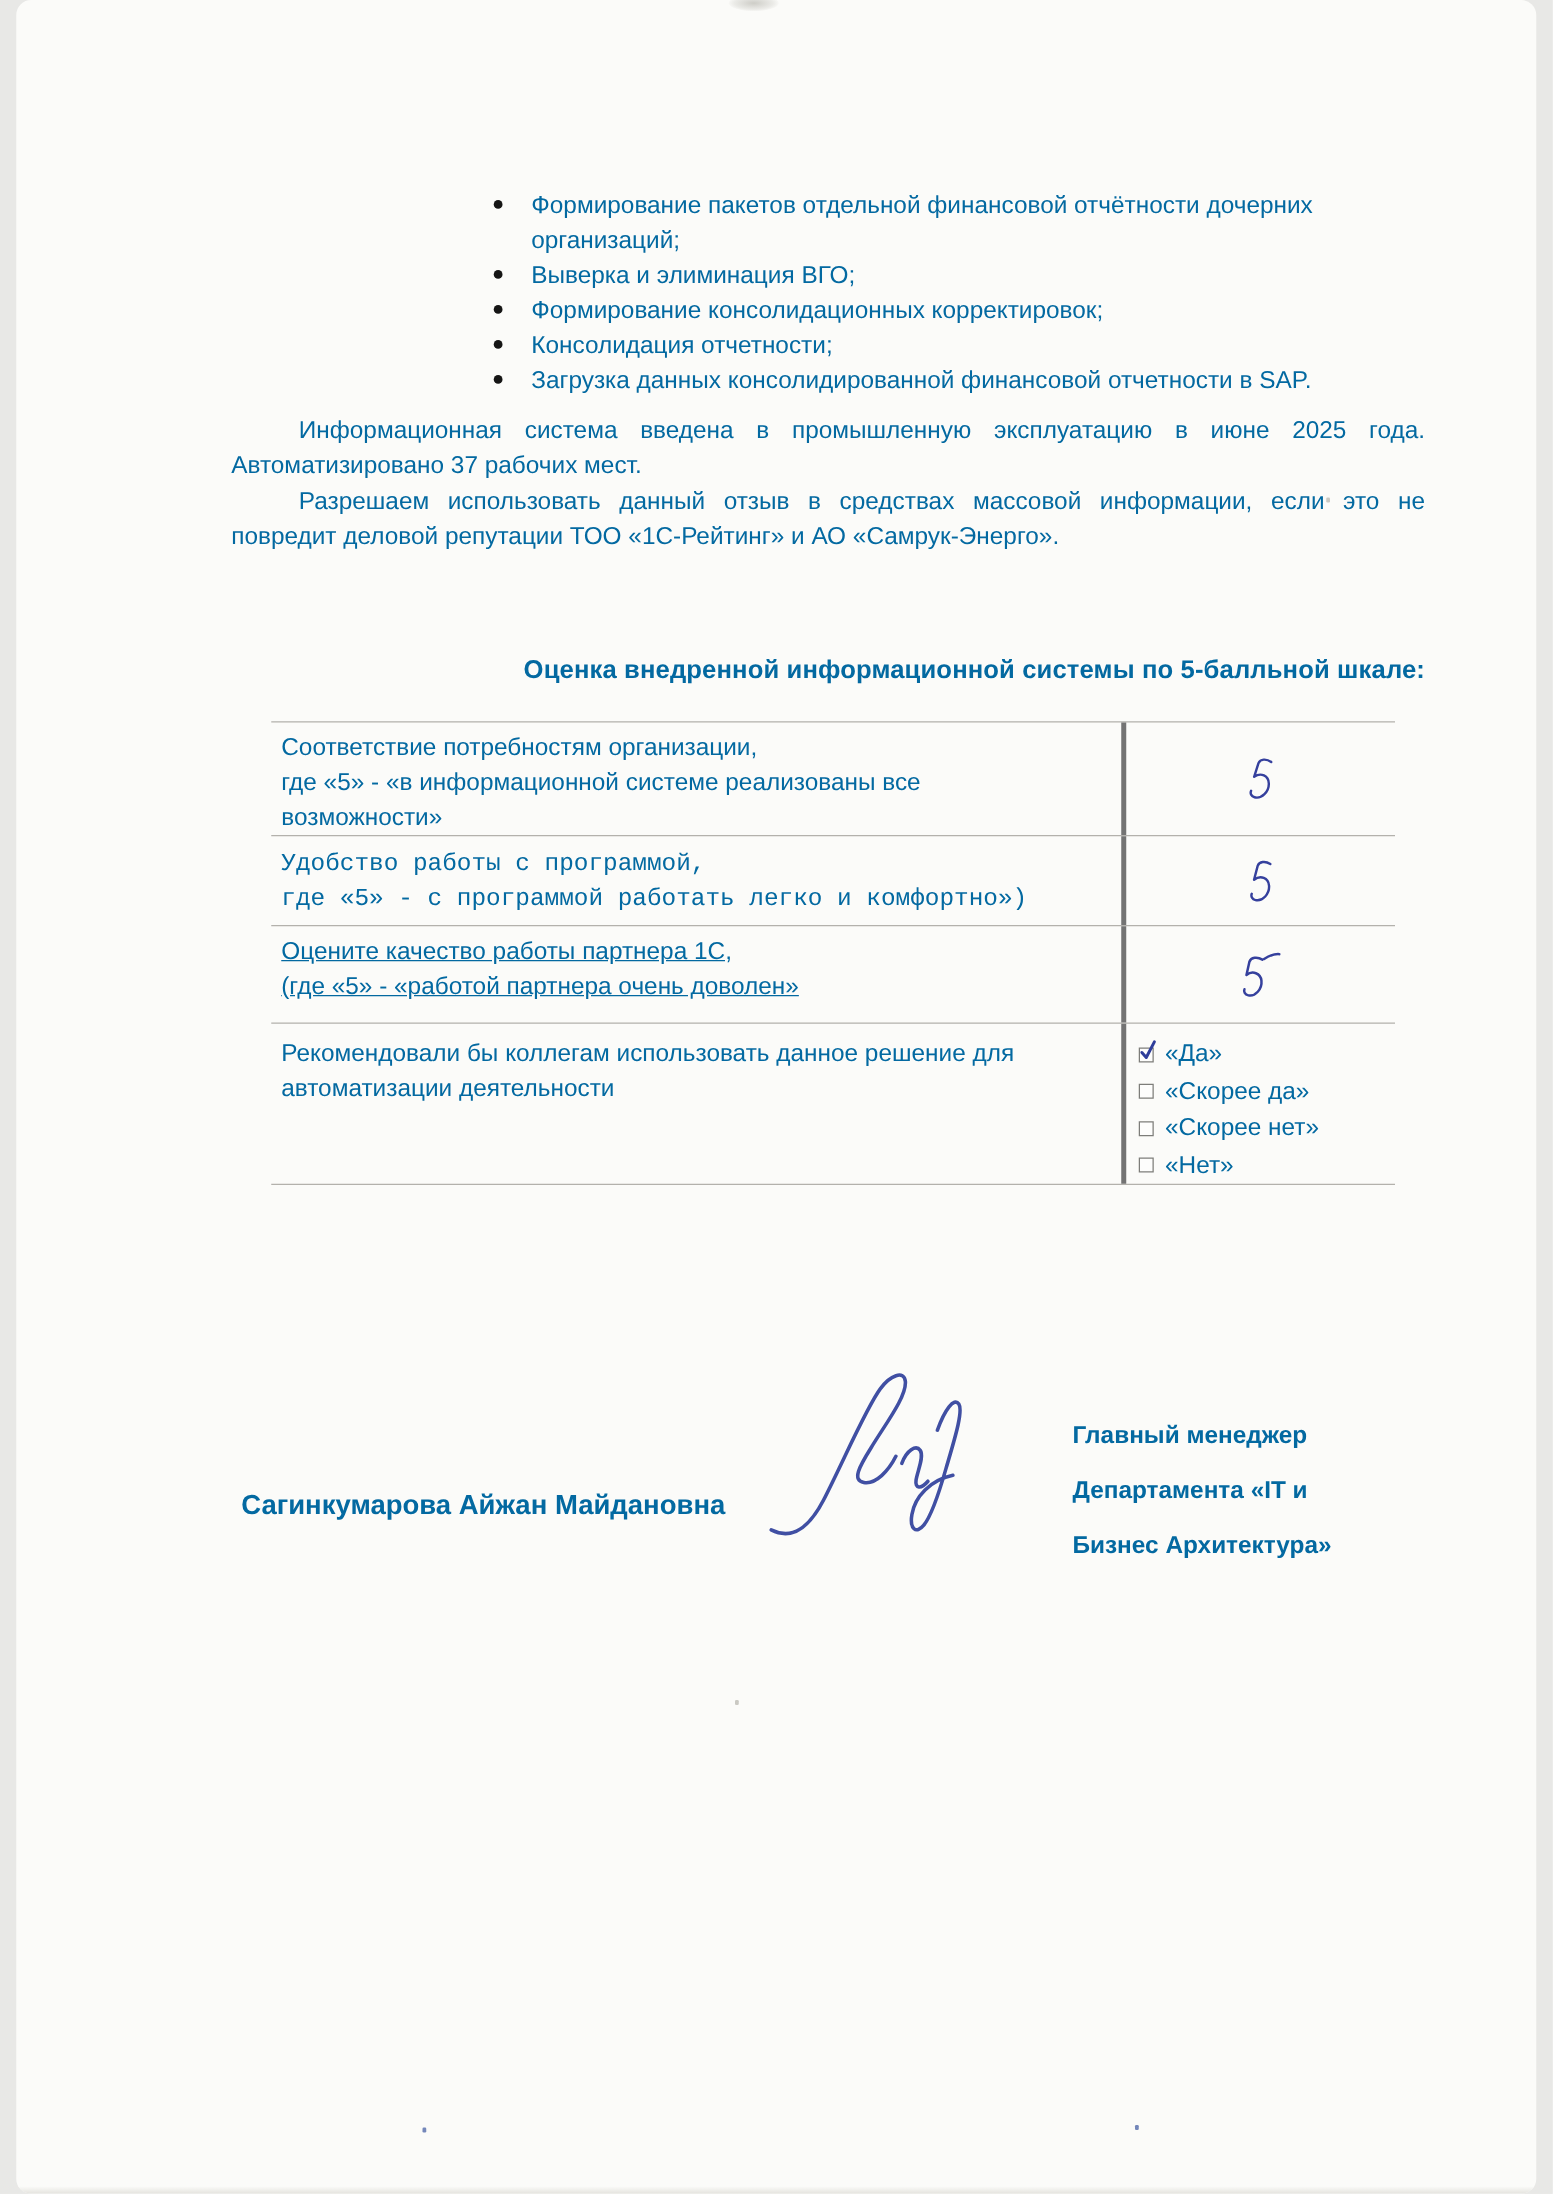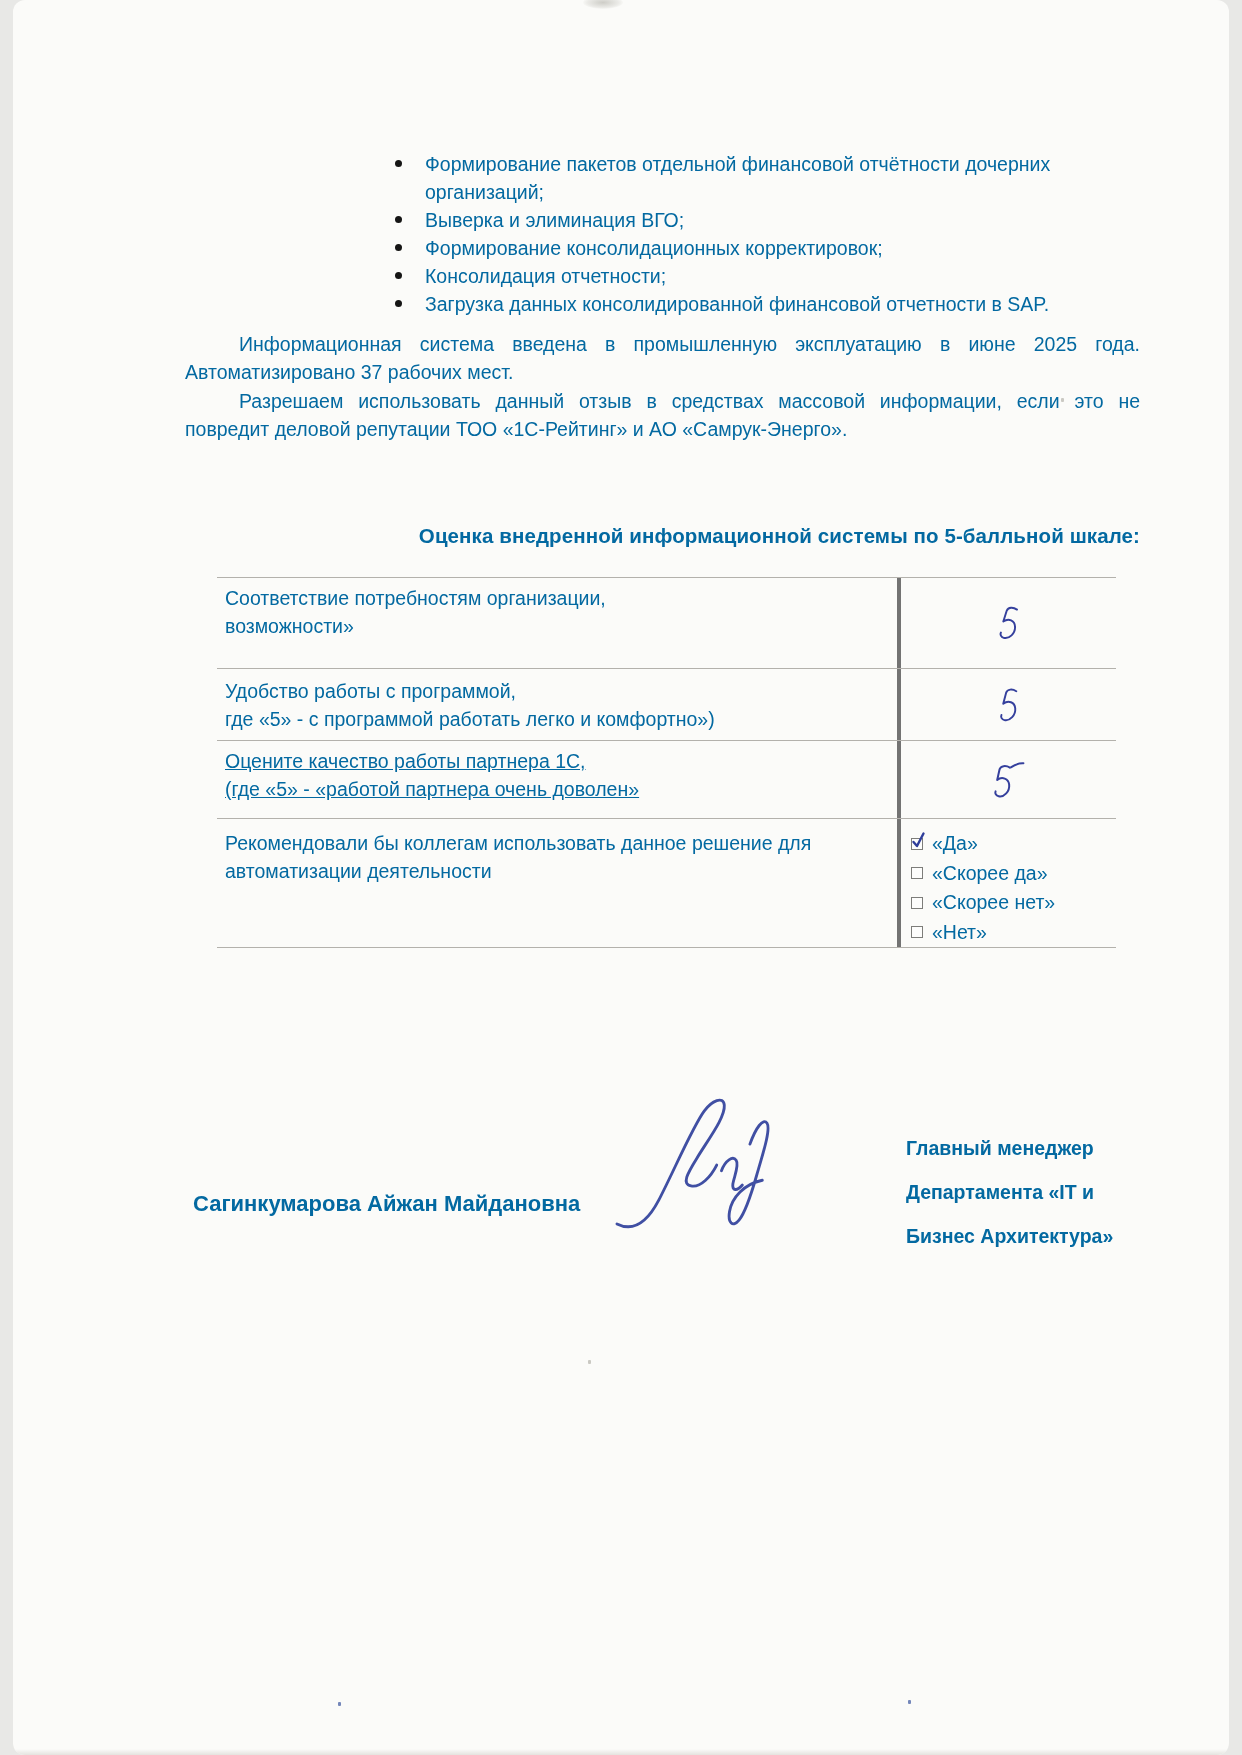--- a/index.html
+++ b/index.html
@@ -32,42 +32,42 @@
   .p-line{line-height:28.3px;}
   .p-line.j{text-align:justify;text-align-last:justify;}
   .p-line.ind{text-indent:54px;}
   
   .heading{position:absolute;left:172px;top:524px;width:955px;
     text-align:right;font-weight:bold;font-size:20.5px;letter-spacing:.1px;}
   
   .rating-table{position:absolute;left:174px;top:577px;width:899px;
     border-top:1px solid #b3b1ac;box-sizing:border-box;font-size:19.5px;margin-left:30px;}
   .t-row{display:flex;border-bottom:1px solid #b3b1ac;box-sizing:border-box;}
-  .t-row.r1{height:91px;} .t-row.r2{height:72px;} .t-row.r3{height:78px;text-decoration:underline;} .t-row.r4{height:129px;}
+  .t-row.r1{height:91px;} .t-row.r2{height:72px;font-family:Liberation Mono, monospace;} .t-row.r3{height:78px;text-decoration:underline;} .t-row.r4{height:129px;}
   .cell-left{width:680px;box-sizing:border-box;padding-left:8px;}
   .cell-left div{line-height:28px;white-space:nowrap;}
   .r1 .cell-left{padding-top:6px;} .r2 .cell-left{padding-top:8px;}
   .r3 .cell-left{padding-top:6px;} .r4 .cell-left{padding-top:10px;}
   .cell-right{flex:1;border-left:4px solid #737373;box-sizing:border-box;position:relative;}
   .rate-center{position:absolute;inset:0;display:flex;align-items:center;justify-content:center;}
   .five{display:block;}
   .five path{fill:none;stroke:#35409d;stroke-width:2.2;stroke-linecap:round;stroke-linejoin:round;}
   
   .opts{padding:10px 0 0 10px;}
   .opt{display:flex;align-items:center;line-height:29.5px;white-space:nowrap;}
   .cbox{flex:none;position:relative;width:12px;height:12px;border:1.4px solid #7d7d7a;
     box-sizing:border-box;margin-right:9px;background:#fdfdfc;}
   .tick{position:absolute;left:-2px;top:-8px;}
   .tick path{fill:none;stroke:#2e3d9a;stroke-width:2.4;stroke-linecap:round;stroke-linejoin:round;}
   
   .sig-name{position:absolute;left:180px;top:1191px;font-weight:bold;font-size:22px;white-space:nowrap;}
   .sig-svg{position:absolute;left:598px;top:1090px;}
   .sig-svg path{fill:none;stroke:#30409b;stroke-width:3;stroke-linecap:round;stroke-linejoin:round;opacity:.92;}
   .sig-title{position:absolute;left:845px;top:1126px;font-weight:bold;font-size:19.5px;line-height:44px;}
-  .sig-title div{white-space:nowrap;margin-left:48px;}
+  .sig-title div{white-space:nowrap;}
 </style>
 </head>
 <body>
 
 <div class="page">
 
   <div class="smudge"></div>
 
   <div class="bullets">
     <div class="b-item">
@@ -110,20 +110,21 @@
     <div class="p-line">повредит деловой репутации ТОО «1С-Рейтинг» и АО «Самрук-Энерго».</div>
   </div>
 
   <div class="heading">Оценка внедренной информационной системы по 5-балльной шкале:</div>
 
   <div class="rating-table">
 
     <div class="t-row r1">
       <div class="cell-left">
         <div>Соответствие потребностям организации,</div>
+        <div>где «5» - «в информационной системе реализованы все</div>
         <div>возможности»</div>
       </div>
       <div class="cell-right">
         <div class="rate-center">
           <svg class="five" width="30" height="42" viewBox="0 0 34 44" style="transform:rotate(2deg)">
             <path d="M25.5 6.5 C21 3.5 15.5 4 14 8 L10.5 20.5 C16.5 16 23.5 19 24 26 C24.5 33.5 18 40.5 11.5 39 C8.5 38.3 7.2 35.5 8.2 33.2"></path>
           </svg>
         </div>
       </div>
     </div>

